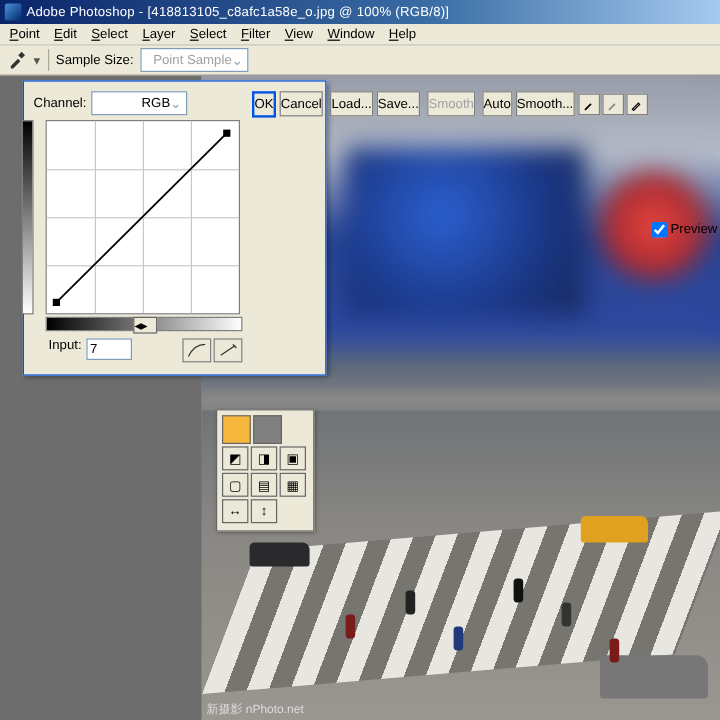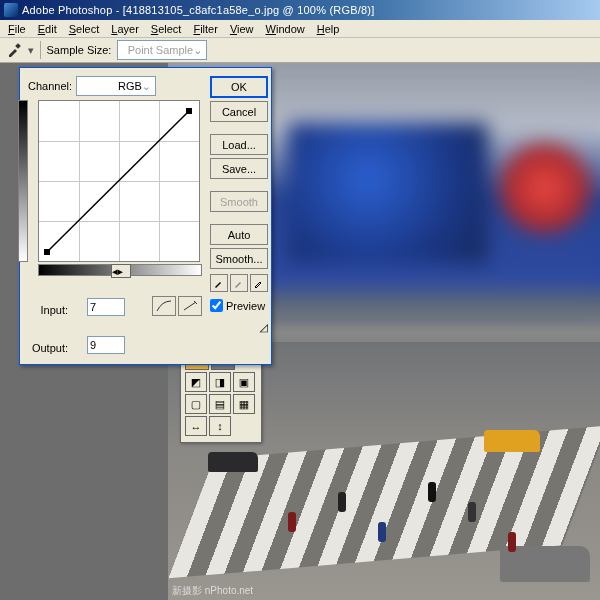--- a/index.html
+++ b/index.html
@@ -34,25 +34,25 @@
 .leftcol{flex:1}
 .chrow{display:flex;align-items:center;gap:4px;margin-bottom:4px}
 .curvebox{width:160px;height:160px;border:1px solid #808080;background:#fff;position:relative;margin-left:10px}
 .grid{position:absolute;inset:0}
 .gl{position:absolute;background:#c8c8c8}
 .diag{position:absolute;left:4px;bottom:4px;width:150px;height:150px}
 .diag svg{width:100%;height:100%}
 .grad-v{position:absolute;left:-10px;top:0;width:8px;height:160px;background:linear-gradient(to bottom,#000,#fff);border:1px solid #808080}
 .grad-h{height:10px;margin-left:10px;width:162px;background:linear-gradient(to right,#000,#fff);border:1px solid #808080;position:relative;margin-top:2px}
 .grad-h .sl{position:absolute;left:50%;top:-1px;width:18px;height:12px;margin-left:-9px;border:1px solid #666;background:#ece9d8}
-.io{display:flex;align-items:flex-end;gap:19px;margin-top:20px}
+.io{display:flex;align-items:flex-start;gap:4px;margin-top:6px}
 .io input{width:32px;height:16px;border:1px solid #7f9db9;font-size:11px;padding:0 2px}
 .modebtns{display:flex;gap:2px;margin-left:auto}
 .mbtn{width:22px;height:18px;border:1px solid #808080;background:#ece9d8;display:flex;align-items:center;justify-content:center}
-.rightcol{width:60px;display:flex;flex-direction:column;gap:3px}
+.rightcol{width:60px;display:flex;flex-direction:row;gap:3px}
 .btn{height:19px;border:1px solid #808080;background:#ece9d8;display:flex;align-items:center;justify-content:center;font-size:11px}
 .btn.def{border:2px solid #0054e3;height:18px}
 .btn.dis{color:#a0a0a0}
 .gap6{height:6px}
 .eyedrop{display:flex;gap:2px;margin-top:2px}
 .eyedrop .ed{width:16px;height:16px;border:1px solid #808080;background:#ece9d8;display:flex;align-items:center;justify-content:center}
 .prev{display:flex;align-items:center;gap:3px;margin-top:4px}
 .prev input{margin:0}
 .minipanel{position:absolute;left:180px;top:278px;width:72px;background:#ece9d8;border:1px solid #666;box-shadow:1px 1px 3px rgba(0,0,0,.3);padding:4px}
 .mp-r{display:flex;gap:2px;margin-bottom:2px}
@@ -64,21 +64,21 @@
 </style>
 </head>
 <body>
 
 <div class="titlebar">
   <span class="app-icon"></span>
   <span class="ttl">Adobe Photoshop - [418813105_c8afc1a58e_o.jpg @ 100% (RGB/8)]</span>
 </div>
 
 <div class="menubar">
-  <span>File</span>
+  <span>Point</span>
   <span>Edit</span>
   <span>Select</span>
   <span>Layer</span>
   <span>Select</span>
   <span>Filter</span>
   <span>View</span>
   <span>Window</span>
   <span>Help</span>
 </div>
 
@@ -182,24 +182,20 @@
                 </svg>
               </div>
             <div class="mbtn">
                 <svg width="16" height="12" viewBox="0 0 16 12">
                   <path d="M2 10 L14 2" stroke="#333"></path>
                   <path d="M12 1 L15 4" stroke="#333"></path>
                 </svg>
               </div>
           </div>
         </div>
-        <div class="io">
-          <span style="width:40px;text-align:right">Output:</span>
-          <input value="9" style="">
-        </div>
       </div>
       <div class="rightcol">
         <div class="btn def">OK</div>
         <div class="btn">Cancel</div>
         <div class="gap6"></div>
         <div class="btn">Load...</div>
         <div class="btn">Save...</div>
         <div class="gap6"></div>
         <div class="btn dis">Smooth</div>
         <div class="gap6"></div>

